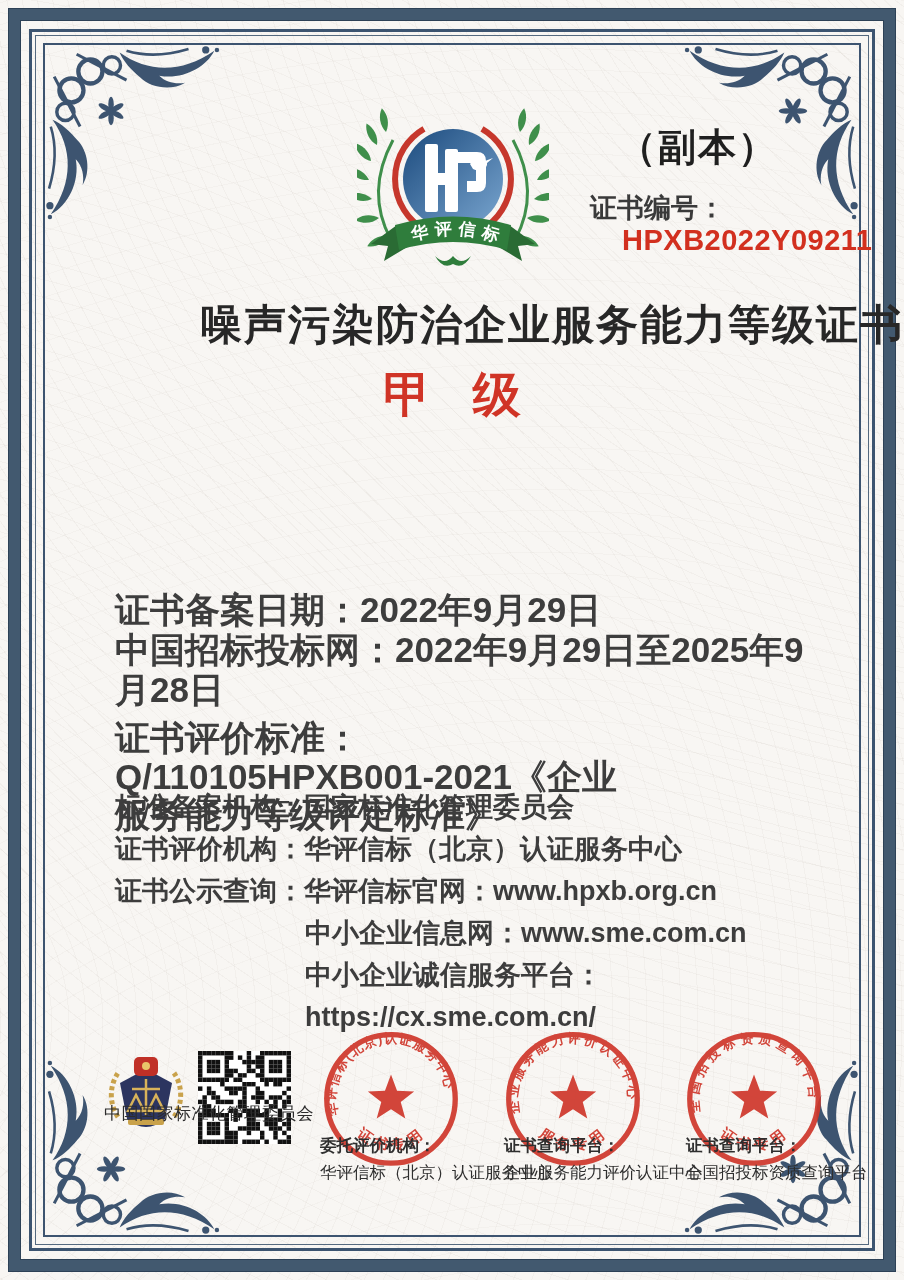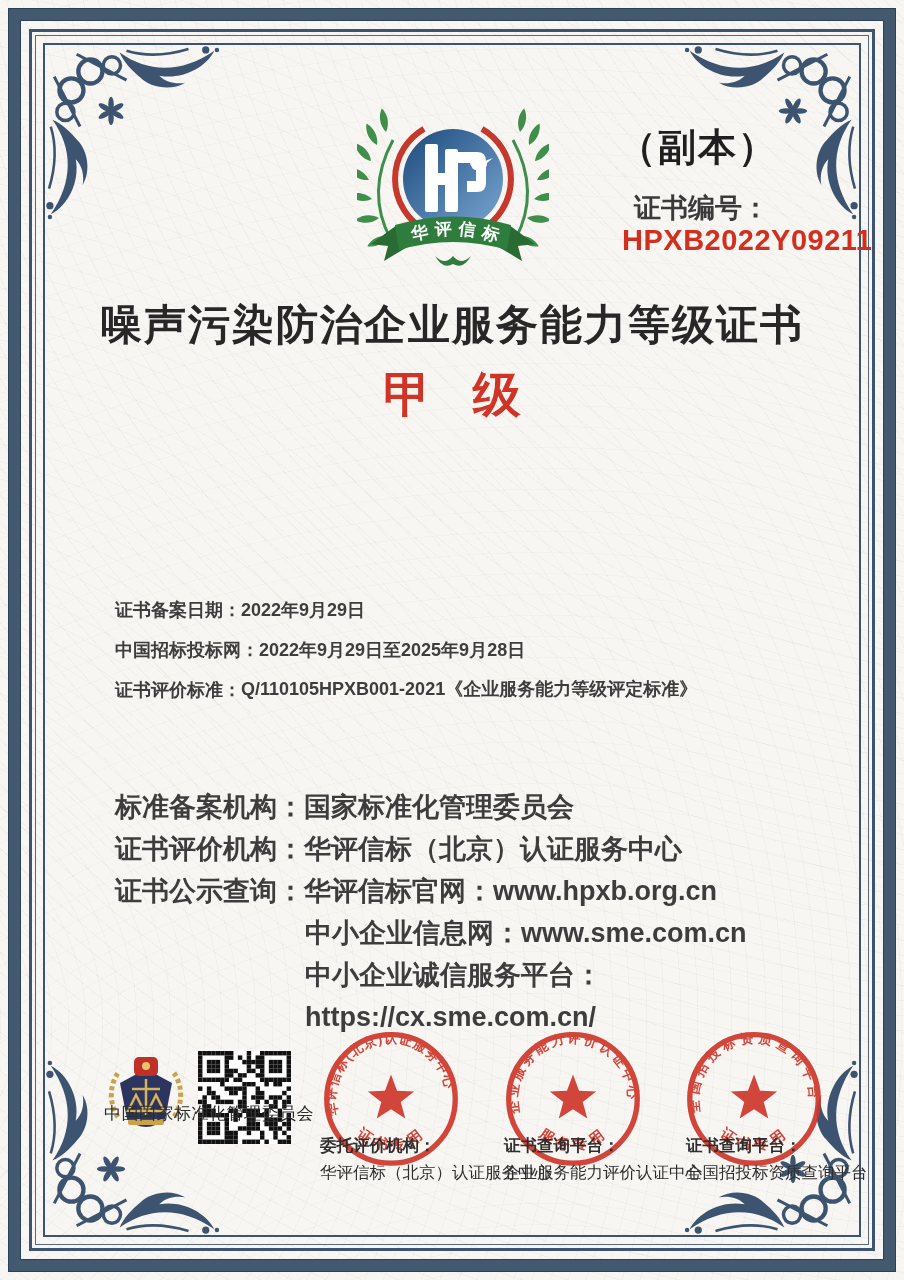--- a/index.html
+++ b/index.html
@@ -19,39 +19,39 @@
   .line-inner{ position:absolute; inset:43px; border:2px solid #3d5470; }
   .corner{ position:absolute; width:198px; height:198px; }
   .c-tl{ left:37px; top:37px; }
   .c-tr{ right:37px; top:37px; transform:rotate(90deg); }
   .c-br{ right:37px; bottom:37px; transform:rotate(180deg); }
   .c-bl{ left:37px; bottom:37px; transform:rotate(270deg); }
 
   
   .logo{ position:absolute; left:357px; top:94px; width:192px; height:196px; }
   .copy-label{ position:absolute; left:618px; top:122px; font-size:38px; font-weight:700; color:#1f1f1f; letter-spacing:2px; }
-  .certno-label{ position:absolute; left:634px; top:190px; font-size:27px; font-weight:700; color:#3a3a3a; }
+  .certno-label{ position:absolute; left:590px; top:190px; font-size:27px; font-weight:700; color:#3a3a3a; }
   .certno{ position:absolute; left:622px; top:224px; font-size:29px; font-weight:700; color:#d2301f; letter-spacing:.5px; }
 
-  .title{ position:absolute; left:0; top:297px; width:100%; text-align:center;
+  .title{ position:absolute; left:0; top:297px; width:100%; text-align:right;
           font-size:42px; font-weight:900; color:#272727; letter-spacing:2px; }
   .grade{ position:absolute; left:0; top:363px; width:100%; text-align:center;
           font-size:48px; font-weight:900; color:#d03426; letter-spacing:14px; text-indent:14px; }
 
   
   .block{ position:absolute; left:115px; width:690px; color:#3d3d3d; font-weight:700; }
   .blk-info{ top:446px; font-size:27px; }
   .blk-info .row{ line-height:37px; }
-  .blk-dates{ top:590px; font-size:18px; }
+  .blk-dates{ top:590px; font-size:35px; }
   .blk-dates .row{ line-height:40px; }
   .blk-agency{ top:746px; font-size:27px;margin-top:40px; }
   .blk-agency .row{ line-height:42px; }
   .row .lbl{ color:#3d3d3d; }
   .row .val{ color:#3d3d3d; }
-  .row.hang .lbl{ display:inline-block; vertical-align:top; }
+  .row.hang .lbl{ display:inline-block; vertical-align:top;margin-top:8px; }
   .row.hang .val{ display:inline-block; vertical-align:top; max-width:502px; line-height:38px; }
   .row.indent{ padding-left:190px; }
 
   
   .emblem{ position:absolute; left:104px; top:1053px; width:84px; height:90px; }
   .qr{ position:absolute; left:198px; top:1051px; width:93px; height:93px; background:#fff; }
   .sac-caption{ position:absolute; left:86px; top:1102px; width:228px; text-align:right;
                 font-size:17px; color:#2c2c2c; letter-spacing:.5px; }
   .seal{ position:absolute; top:1023px; width:146px; height:146px; opacity:.92; }
   .seal-0{ left:318px; } .seal-1{ left:500px; } .seal-2{ left:681px; }

